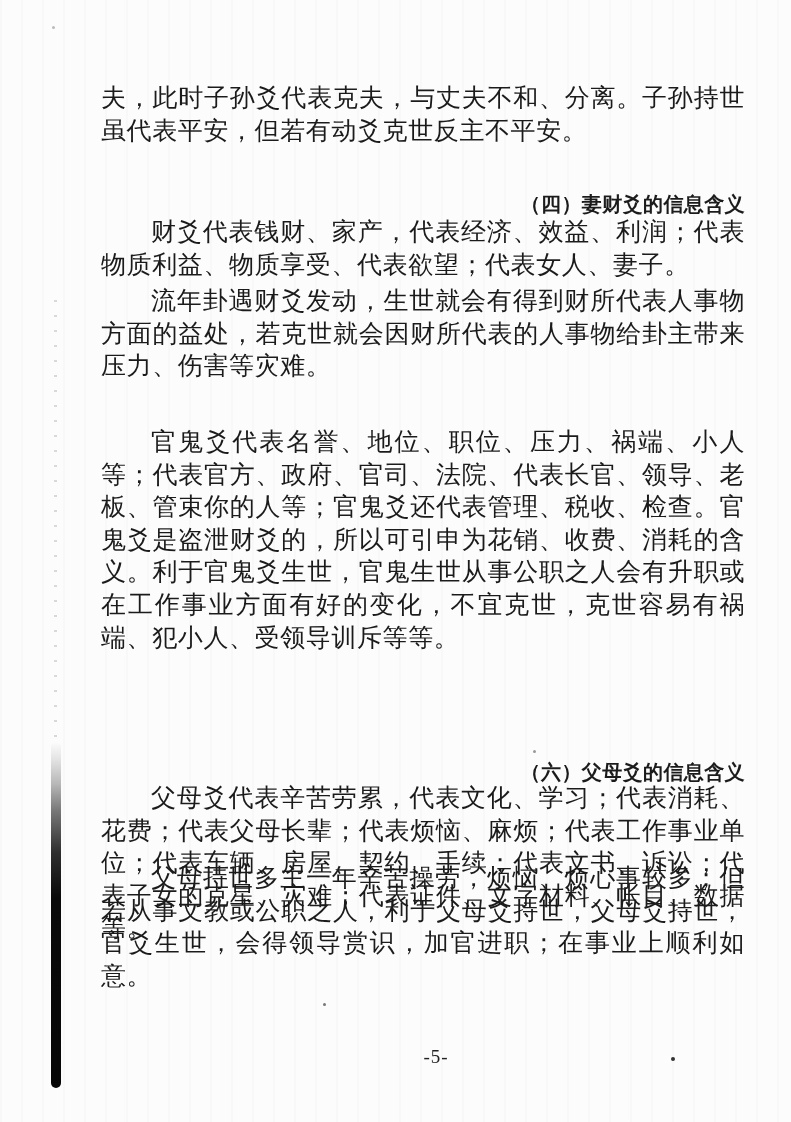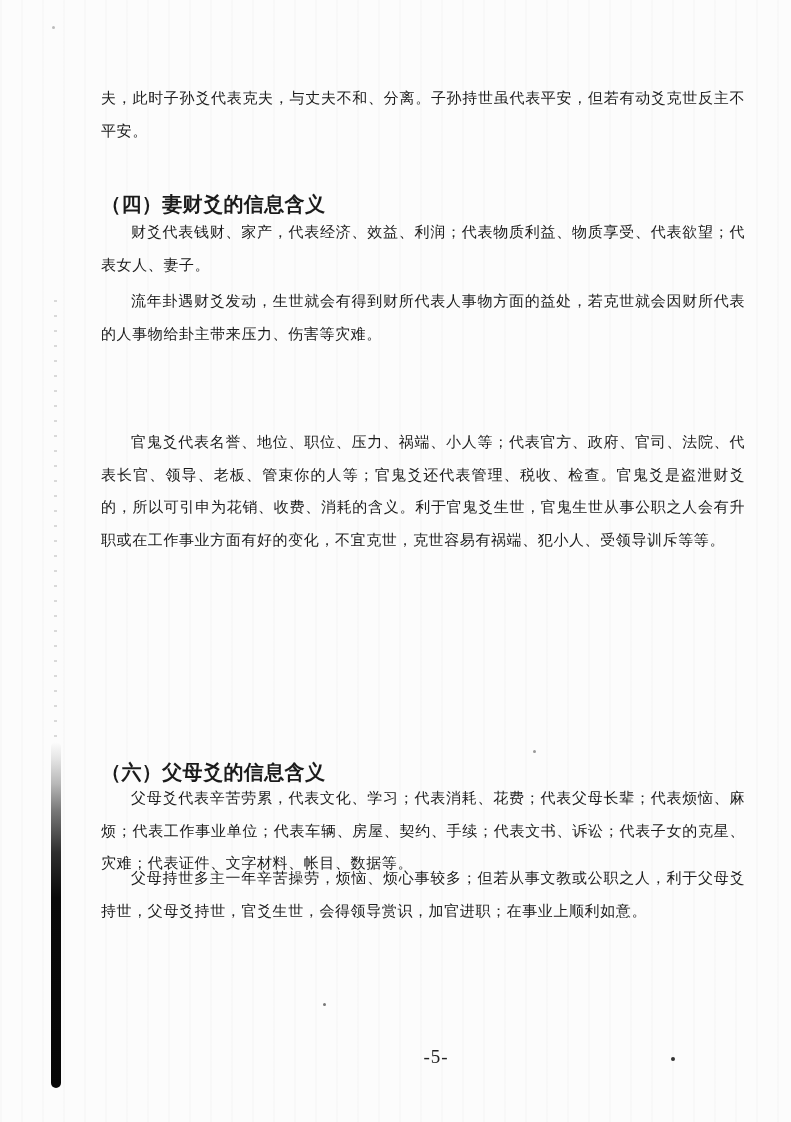--- a/index.html
+++ b/index.html
@@ -22,31 +22,31 @@
     background: repeating-linear-gradient(90deg,
       rgba(0,0,0,0.015) 0px, rgba(0,0,0,0.015) 2px,
       transparent 2px, transparent 21px);
     pointer-events: none;
   }
   .textblock {
     position: absolute;
     left: 101px;
     width: 644px;
     color: #1b1b1b;
-    font-size: 15px;
+    font-size: 25px;
     line-height: 32.6px;
     text-align: justify;
     letter-spacing: 0.6px;
   }
   .para { text-indent: 2em; }
   .heading {
     font-weight: bold;
     font-size: 20px;
     letter-spacing: 0.4px;
-    text-align: left;
+    text-align: right;
   }
   .b-intro   { top: 82px; }
   .b-h4      { top: 188px; }
   .b-s4p1    { top: 216px; }
   .b-s4p2    { top: 285px; }
   .b-h5      { top: 394px; }
   .b-s5p1    { top: 426px; }
   .b-s5p2    { top: 589px; }
   .b-h6      { top: 731px; margin-top: 25px; }
   .b-s6p1    { top: 782px; }

